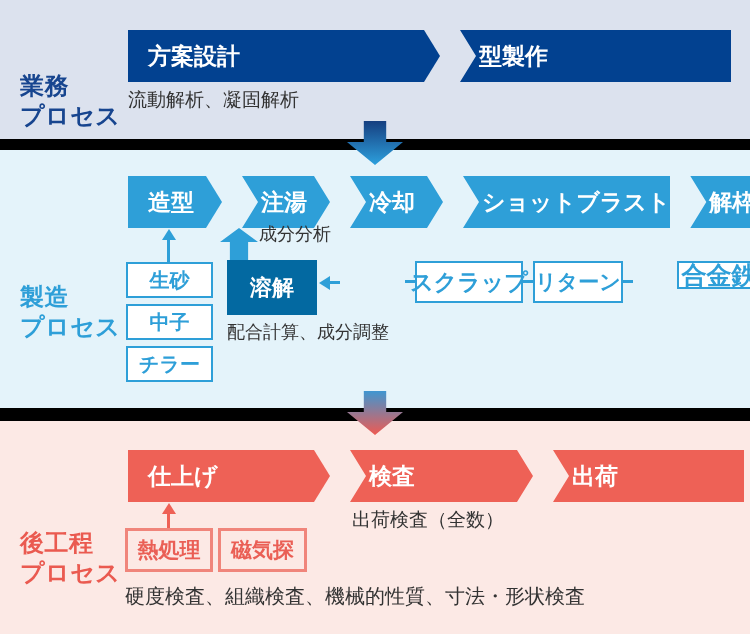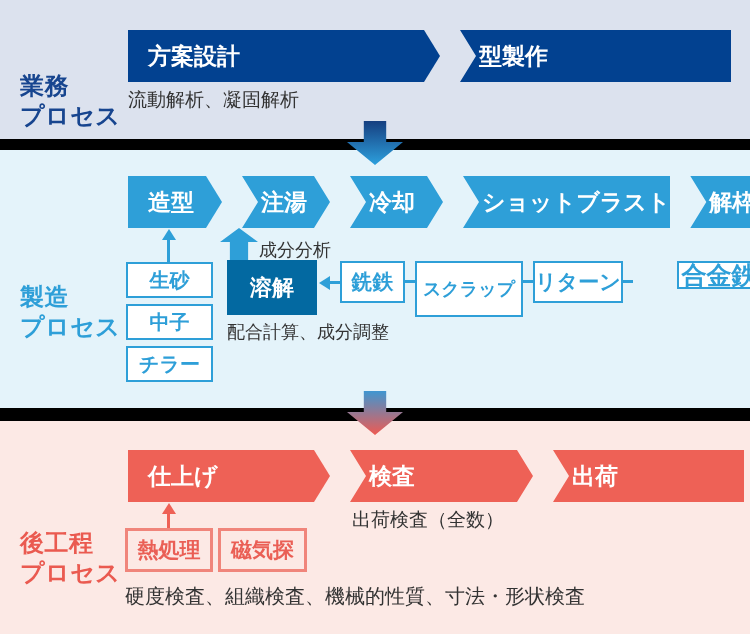--- a/index.html
+++ b/index.html
@@ -96,34 +96,33 @@
     <div class="seg seg-blue seg-mid" style="flex-basis:88px">注湯</div>
     <div class="seg seg-blue seg-mid" style="flex-basis:93px">冷却</div>
     <div class="seg seg-blue seg-last" style="flex-basis:192px">ショットブラスト</div>
     <div class="seg seg-blue seg-mid" style="flex-basis:95px">解枠</div>
   </div>
 
   <div class="tri tri-up-blue" style="left:162px; top:229px;"></div>
   <div class="vline" style="left:167px; top:238px; height:24px; background:#2e9fd8;"></div>
 
   <div class="melt-arrow"></div>
-  <div class="note" style="left:259px; top:238px; font-size:18px;">成分分析</div>
+  <div class="note" style="left:259px; top:222px; font-size:18px;">成分分析</div>
 
   <div class="box box-blue" style="left:126px; top:262px; width:87px; height:36px; font-size:20px;">生砂</div>
   <div class="box box-blue" style="left:126px; top:304px; width:87px; height:36px; font-size:20px;">中子</div>
   <div class="box box-blue" style="left:126px; top:346px; width:87px; height:36px; font-size:20px;">チラー</div>
 
   <div class="box box-blue-fill" style="left:227px; top:260px; width:90px; height:55px; font-size:22px;">溶解</div>
 
   <div class="tri tri-left-blue" style="left:319px; top:276px;"></div>
   <div class="hline" style="left:328px; top:281px; width:12px; background:#2e9fd8;"></div>
 
-  <div class="box box-blue" style="left:340px; top:261px; width:65px; height:42px; font-size:21px;">銑鉄</div>
   <div class="hline" style="left:405px; top:280px; width:10px; background:#2e9fd8;"></div>
-  <div class="box box-blue" style="left:415px; top:261px; width:108px; height:56px; font-size:18px;">スクラップ</div>
+  <div class="box box-blue" style="left:415px; top:261px; width:108px; height:42px; font-size:23px;">スクラップ</div>
   <div class="hline" style="left:523px; top:280px; width:10px; background:#2e9fd8;"></div>
   <div class="box box-blue" style="left:533px; top:261px; width:90px; height:42px; font-size:21px;">リターン</div>
   <div class="hline" style="left:623px; top:280px; width:10px; background:#2e9fd8;"></div>
   <div class="box box-blue" style="left:633px; top:261px; width:84px; height:28px; font-size:25px;margin-left:44px;">合金鉄</div>
 
   <div class="note" style="left:227px; top:320px; font-size:18px;">配合計算、成分調整</div>
 
   <div class="flow-arrow flow-arrow-2"></div>
 
   <div class="side-label label-red">

